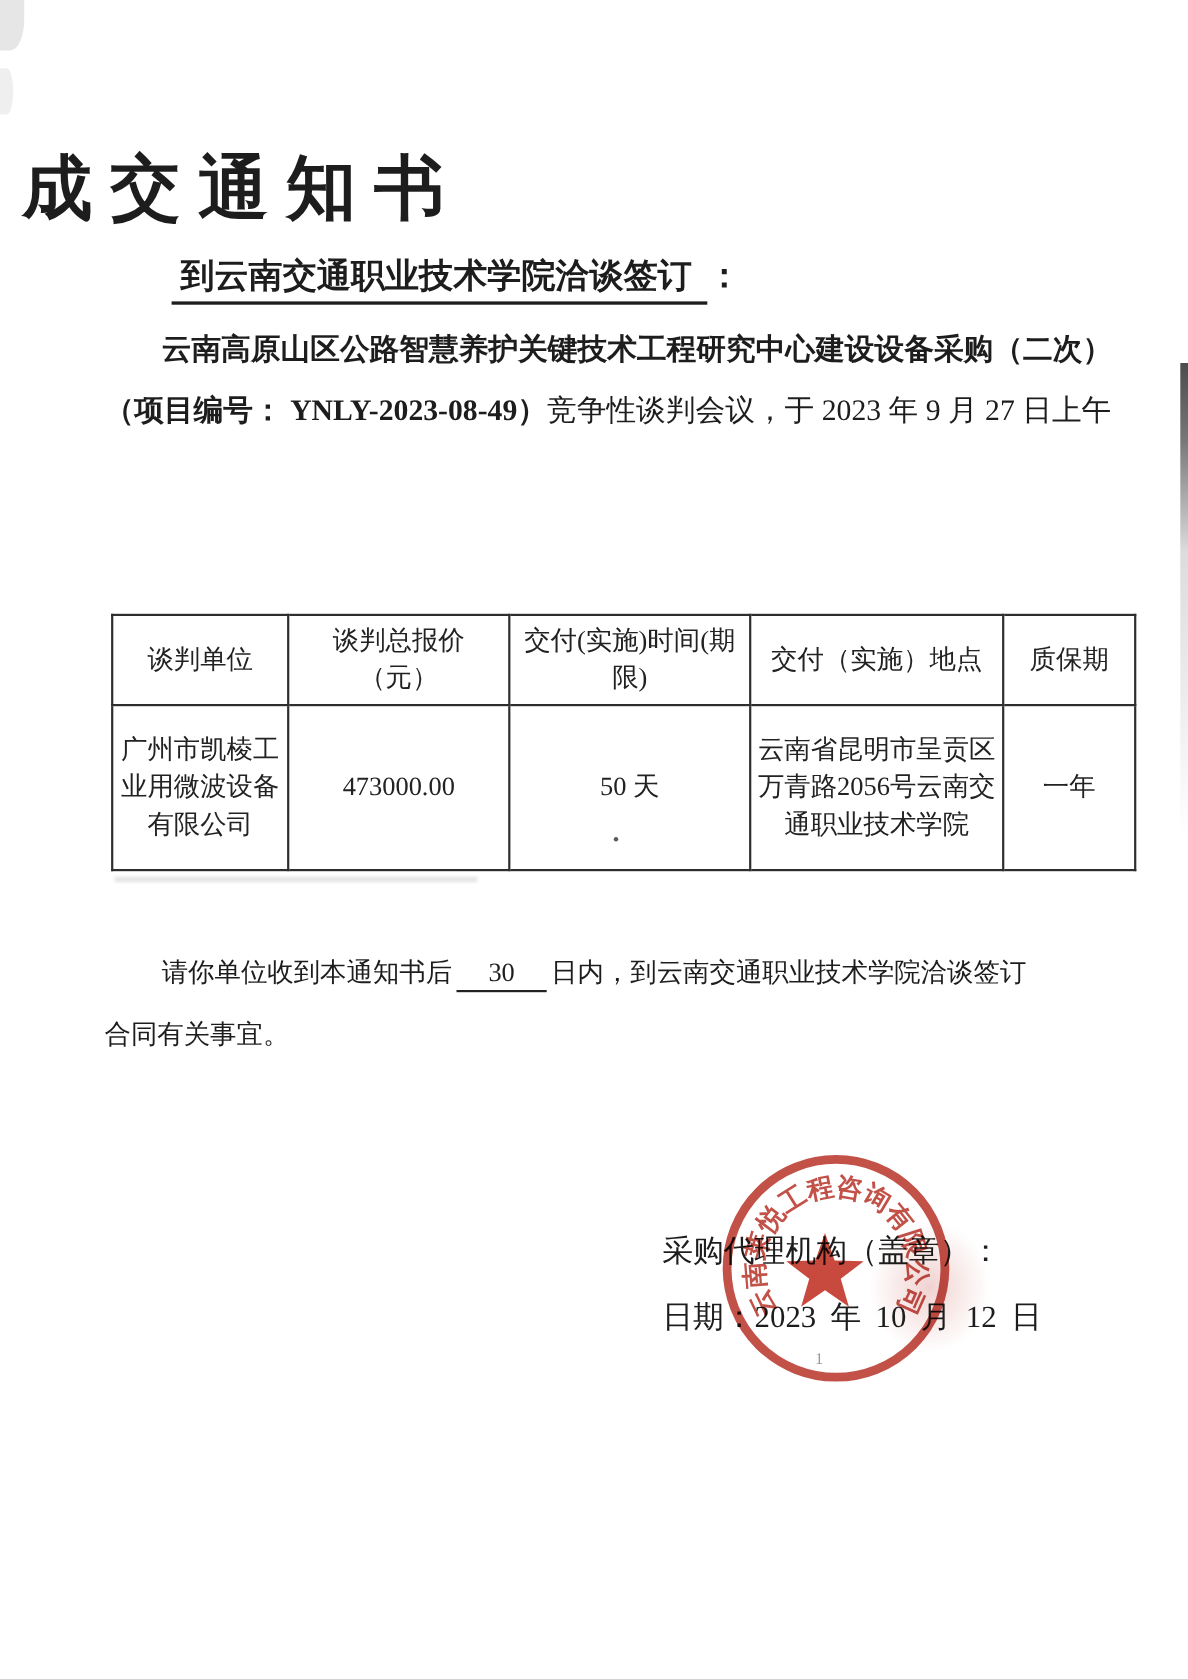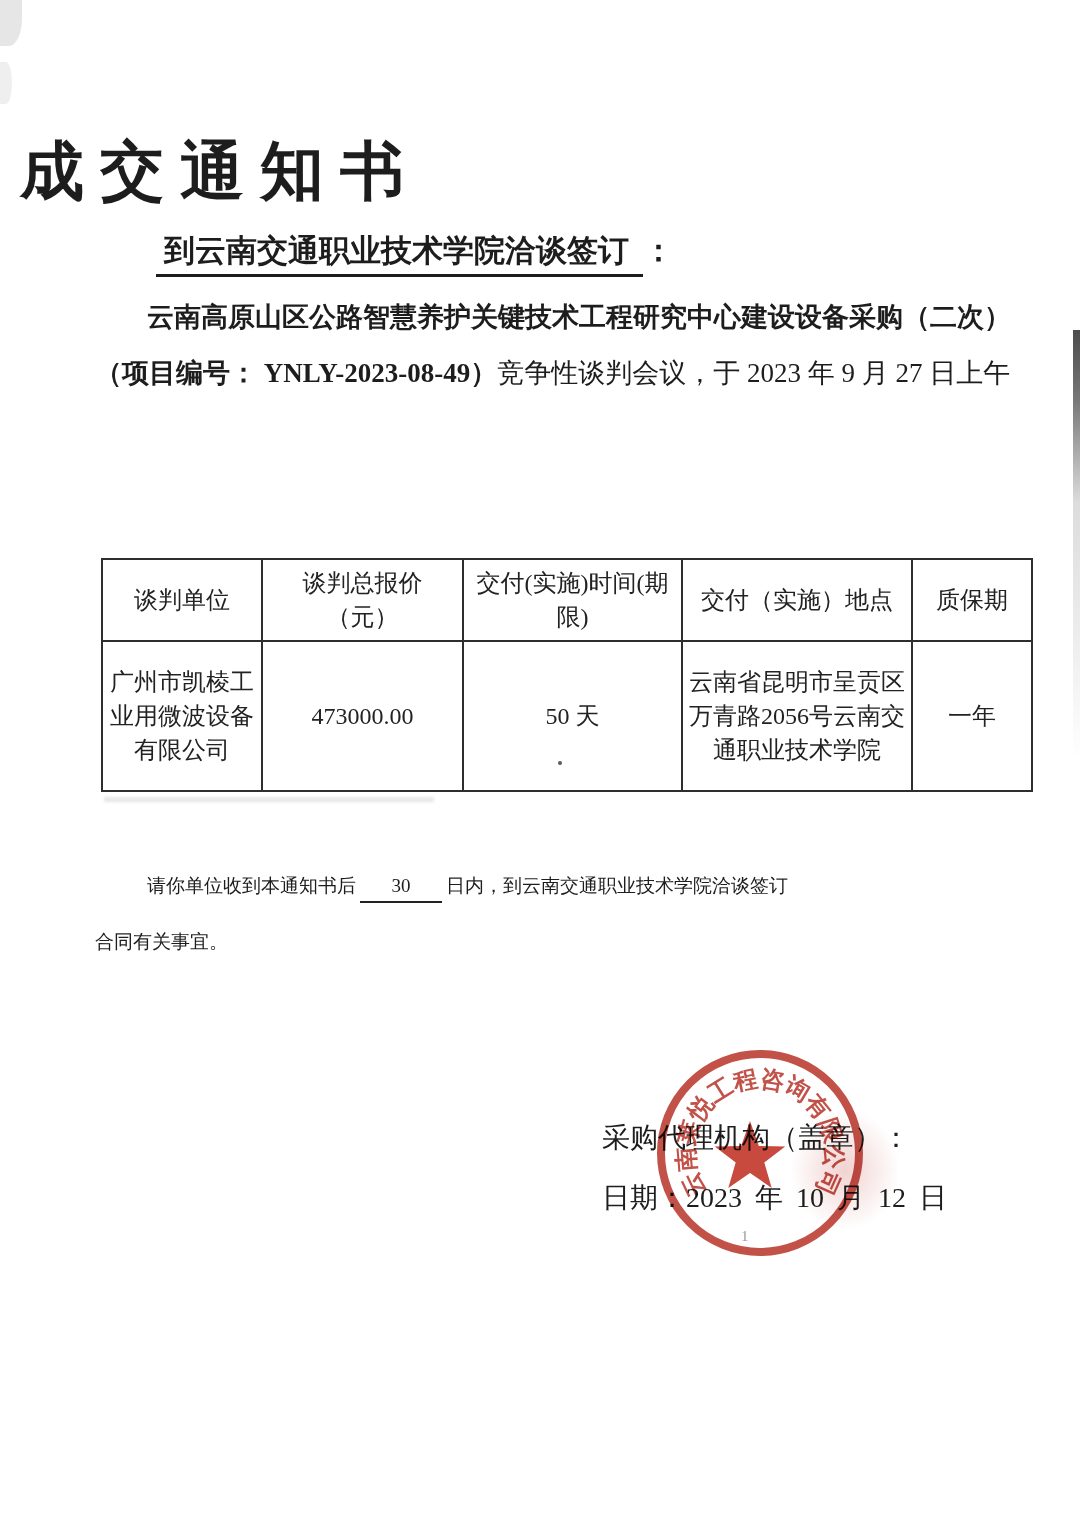--- a/index.html
+++ b/index.html
@@ -39,21 +39,21 @@
     font-weight:400;padding:2px 4px;white-space:pre-line;line-height:34px;
   }
   .award-table thead tr{height:82px;}
   .award-table tbody tr{height:150px;}
   .col-unit{width:150px;}
   .col-price{width:191px;}
   .col-time{width:209px;margin-top:27px;}
   .col-place{width:220px;}
   .col-warranty{width:110px;margin-left:32px;}
   .notice{
-    position:absolute;top:858px;left:95px;width:886px;font-size:19px;
+    position:absolute;top:858px;left:95px;width:886px;font-size:24px;
   }
   .notice .pline{height:55.5px;line-height:55.5px;white-space:nowrap;}
   .notice-indent{text-indent:52px;}
   .days-blank{
     display:inline-block;min-width:82px;text-align:center;
     border-bottom:2px solid #222;margin:0 4px;line-height:30px;
     text-indent:0;
   }
   .signature{
     position:absolute;top:1108px;left:602px;font-size:28px;

